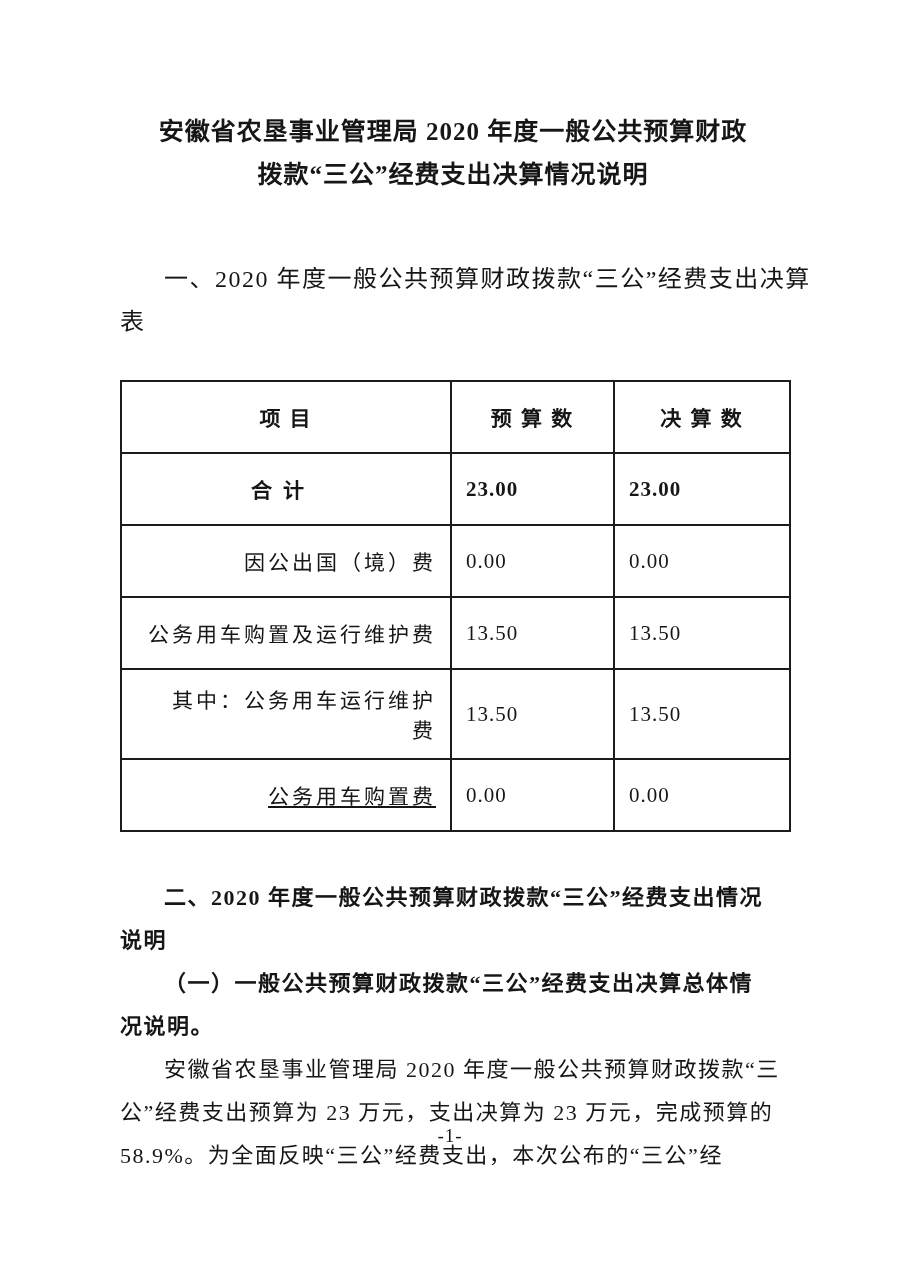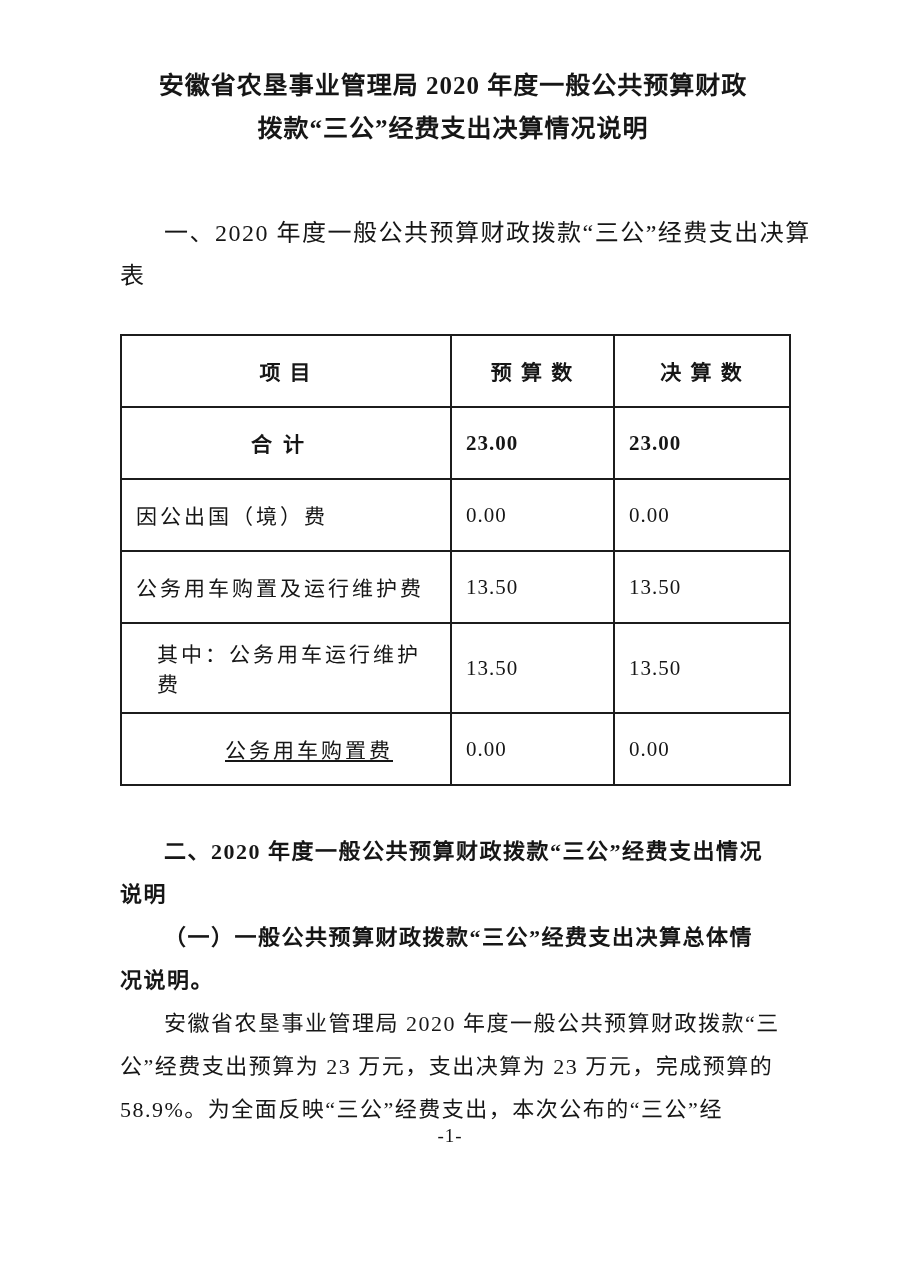--- a/index.html
+++ b/index.html
@@ -12,21 +12,21 @@
     font-family: "Liberation Serif", "DejaVu Serif", serif;
     overflow: hidden;
   }
   .content {
     position: absolute;
     left: 120px;
     top: 0;
     width: 666px;
   }
   .doc-title {
-    margin-top: 64px;
+    margin-top: 110px;
     text-align: center;
     font-weight: bold;
     font-size: 25px;
     line-height: 43px;
     letter-spacing: 1px;
   }
   .line { white-space: nowrap; }
   .indent { text-indent: 44px; }
   .bold { font-weight: bold; }
   .heading-block {
@@ -58,21 +58,21 @@
     padding: 14px;
     vertical-align: middle;
     font-size: 21px;
   }
   table.expense th {
     font-weight: bold;
     text-align: center;
     letter-spacing: 2px;
   }
   td.item {
-    text-align: left;
+    text-align: right;
     padding-left: 8px;
     letter-spacing: 3px;
   }
   td.item.idt1 { padding-left: 35px; }
   td.item.idt2 { padding-left: 103px; text-decoration: underline; }
   td.item.center { text-align: center; padding-left: 0; }
   td.num {
     text-align: left;
     font-family: "Liberation Serif", "DejaVu Serif", serif;
     font-size: 20px;

